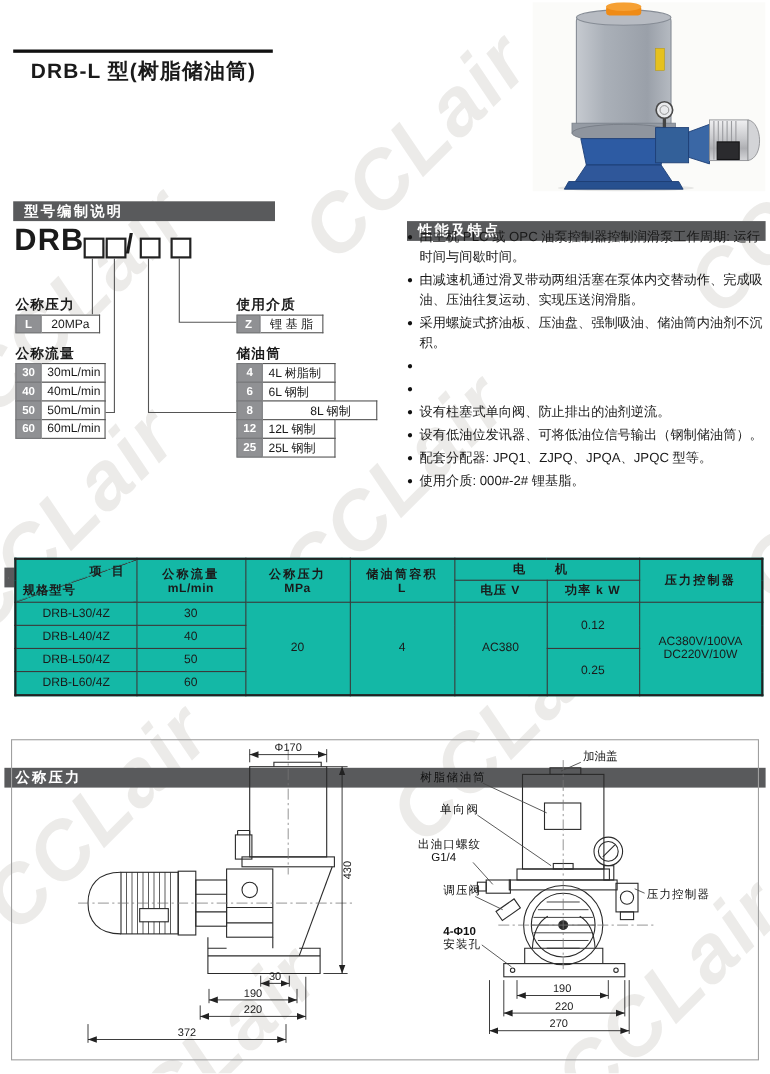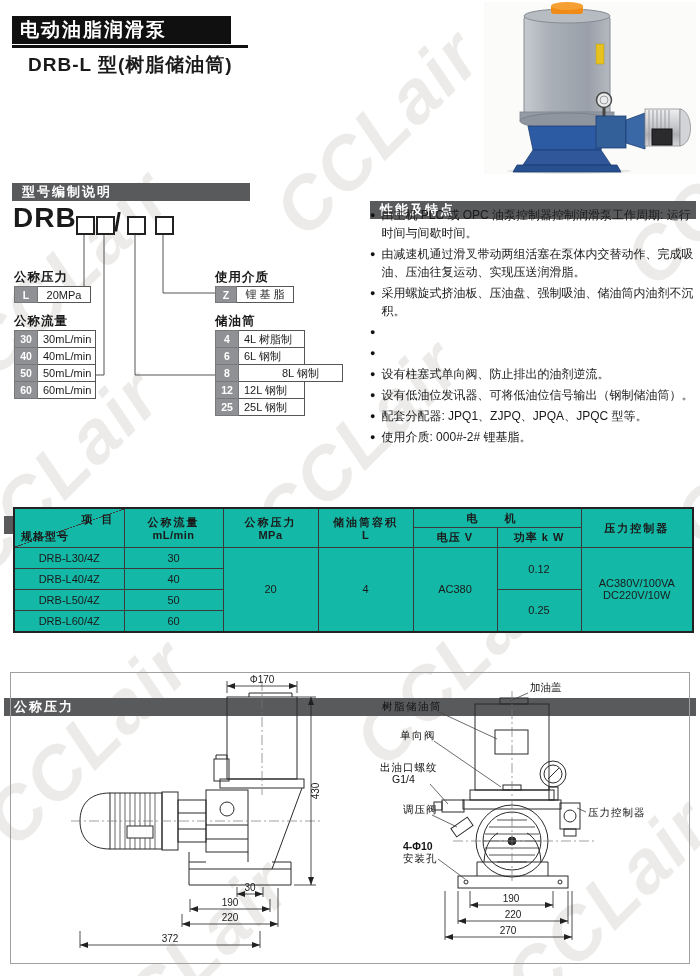--- a/index.html
+++ b/index.html
@@ -62,21 +62,20 @@
   <div class="wm" style="left:230px;top:400px;">CCLair</div>
   <div class="wm" style="left:-70px;top:430px;">CCLair</div>
   <div class="wm" style="left:610px;top:440px;">CCLair</div>
   <div class="wm" style="left:-40px;top:700px;">CCLair</div>
   <div class="wm" style="left:330px;top:620px;">CCLair</div>
   <div class="wm" style="left:60px;top:920px;">CCLair</div>
   <div class="wm" style="left:480px;top:860px;">CCLair</div>
 
   <div class="layer">
 
-    <div class="abs title-box" style="left:12px;top:16px;width:211px;">电动油脂润滑泵</div>
     <div class="abs title-rule" style="left:12px;top:45px;width:236px;height:3px;"></div>
     <div class="abs subtitle" style="left:28px;top:52px;">DRB-L 型(树脂储油筒)</div>
 
     <div class="abs" style="left:484px;top:2px;width:212px;height:172px;">
       <svg width="212" height="172" viewBox="0 0 212 172">
         <defs>
           <linearGradient id="mg" x1="0" y1="0" x2="0" y2="1">
             <stop offset="0" stop-color="#f0f0f2"></stop>
               <stop offset="0.45" stop-color="#c9cacd"></stop>
             <stop offset="0.7" stop-color="#aeafb3"></stop>

